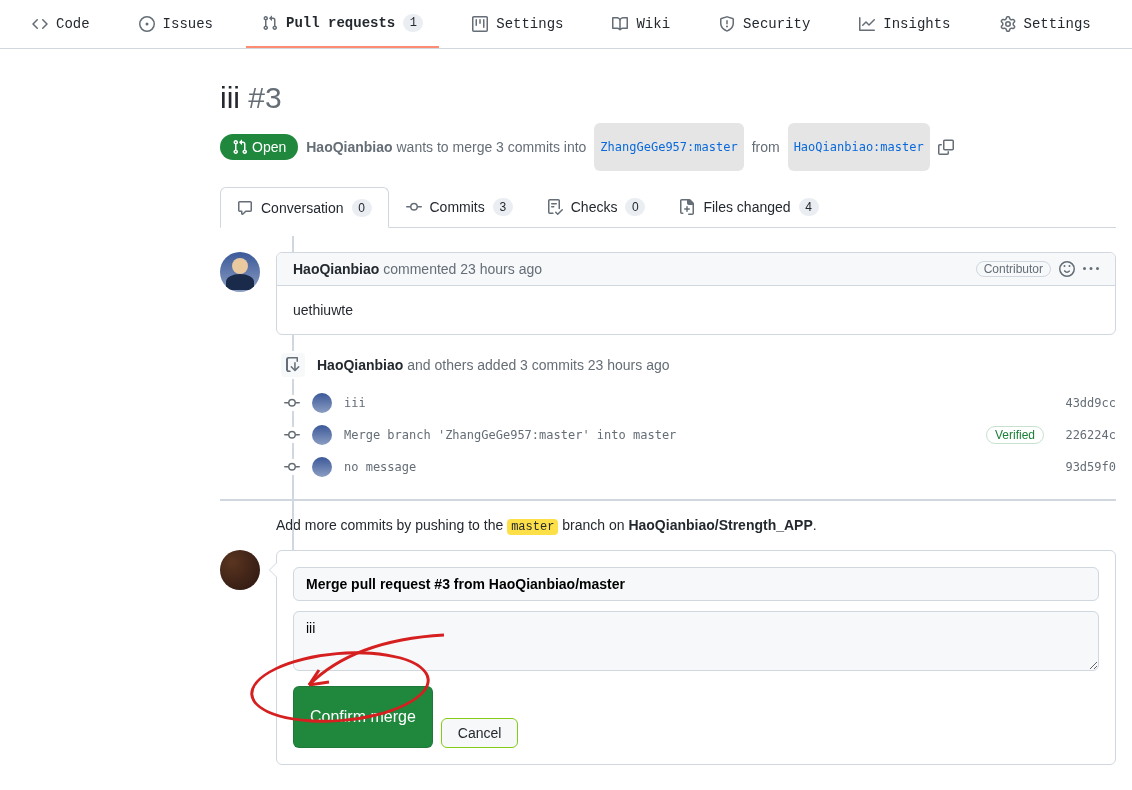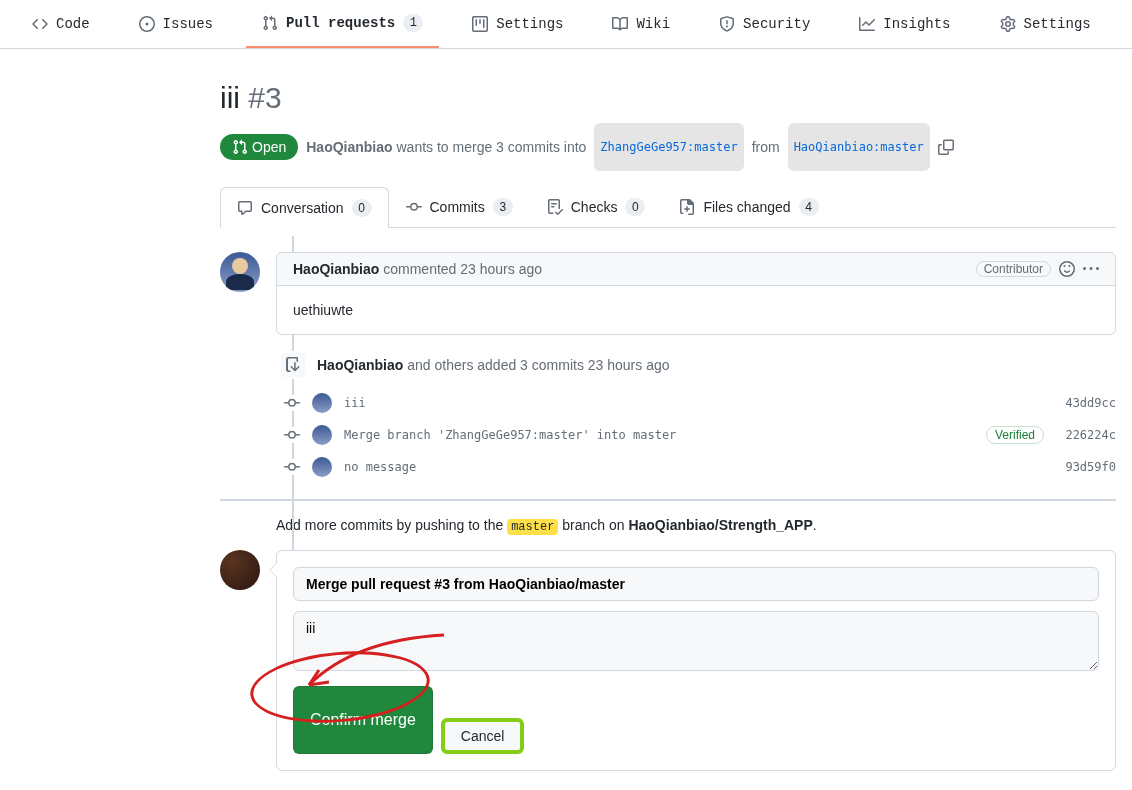--- a/index.html
+++ b/index.html
@@ -64,21 +64,21 @@
 .add-commits-hint .mono { font-family: Liberation Mono, monospace; font-size: 12px; background: #fde047; padding: 1px 4px; border-radius: 4px; }
 .add-commits-hint strong { font-weight: 600; }
 
 .merge-box { flex: 1; border: 1px solid #d0d7de; border-radius: 6px; padding: 16px; background: #fff; position: relative; }
 .merge-box::before { content: ""; position: absolute; left: -8px; top: 11px; width: 0; height: 0; border: 8px solid transparent; border-right-color: #d0d7de; border-left: none; }
 .merge-box::after { content: ""; position: absolute; left: -7px; top: 11px; width: 0; height: 0; border: 8px solid transparent; border-right-color: #fff; border-left: none; }
 .merge-input { width: 100%; padding: 8px 12px; border: 1px solid #d0d7de; border-radius: 6px; font-size: 14px; font-weight: 600; background: #f6f8fa; margin-bottom: 10px; }
 .merge-textarea { width: 100%; padding: 8px 12px; border: 1px solid #d0d7de; border-radius: 6px; font-size: 14px; background: #f6f8fa; min-height: 60px; resize: vertical; font-family: inherit; margin-bottom: 12px; }
 .merge-buttons { display: flex; gap: 8px; }
 .btn-primary { background: #1f883d; color: #fff; border: 1px solid rgba(31,35,40,0.15); border-radius: 6px; padding: 6px 16px; font-size: 16px; font-weight: 500; cursor: pointer; }
-.btn-secondary { background: #f6f8fa; color: #24292f; border: 4px solid #84cc16; border-radius: 6px; padding: 6px 16px; font-size: 14px; font-weight: 500; cursor: pointer; margin-top: 32px; }
+.btn-secondary { background: #f6f8fa; color: #24292f; border: 1px solid #84cc16; border-radius: 6px; padding: 6px 16px; font-size: 14px; font-weight: 500; cursor: pointer; margin-top: 32px; }
 
 .annotation { position: absolute; pointer-events: none; z-index: 10; }
 .circle-annot { border: 3px solid #d62020; border-radius: 50%; width: 180px; height: 70px; transform: rotate(-5deg); }
 </style>
 </head>
 <body>
 
 <nav class="tabnav">
   <div class="tabnav-inner">
     <div class="tabnav-item">

